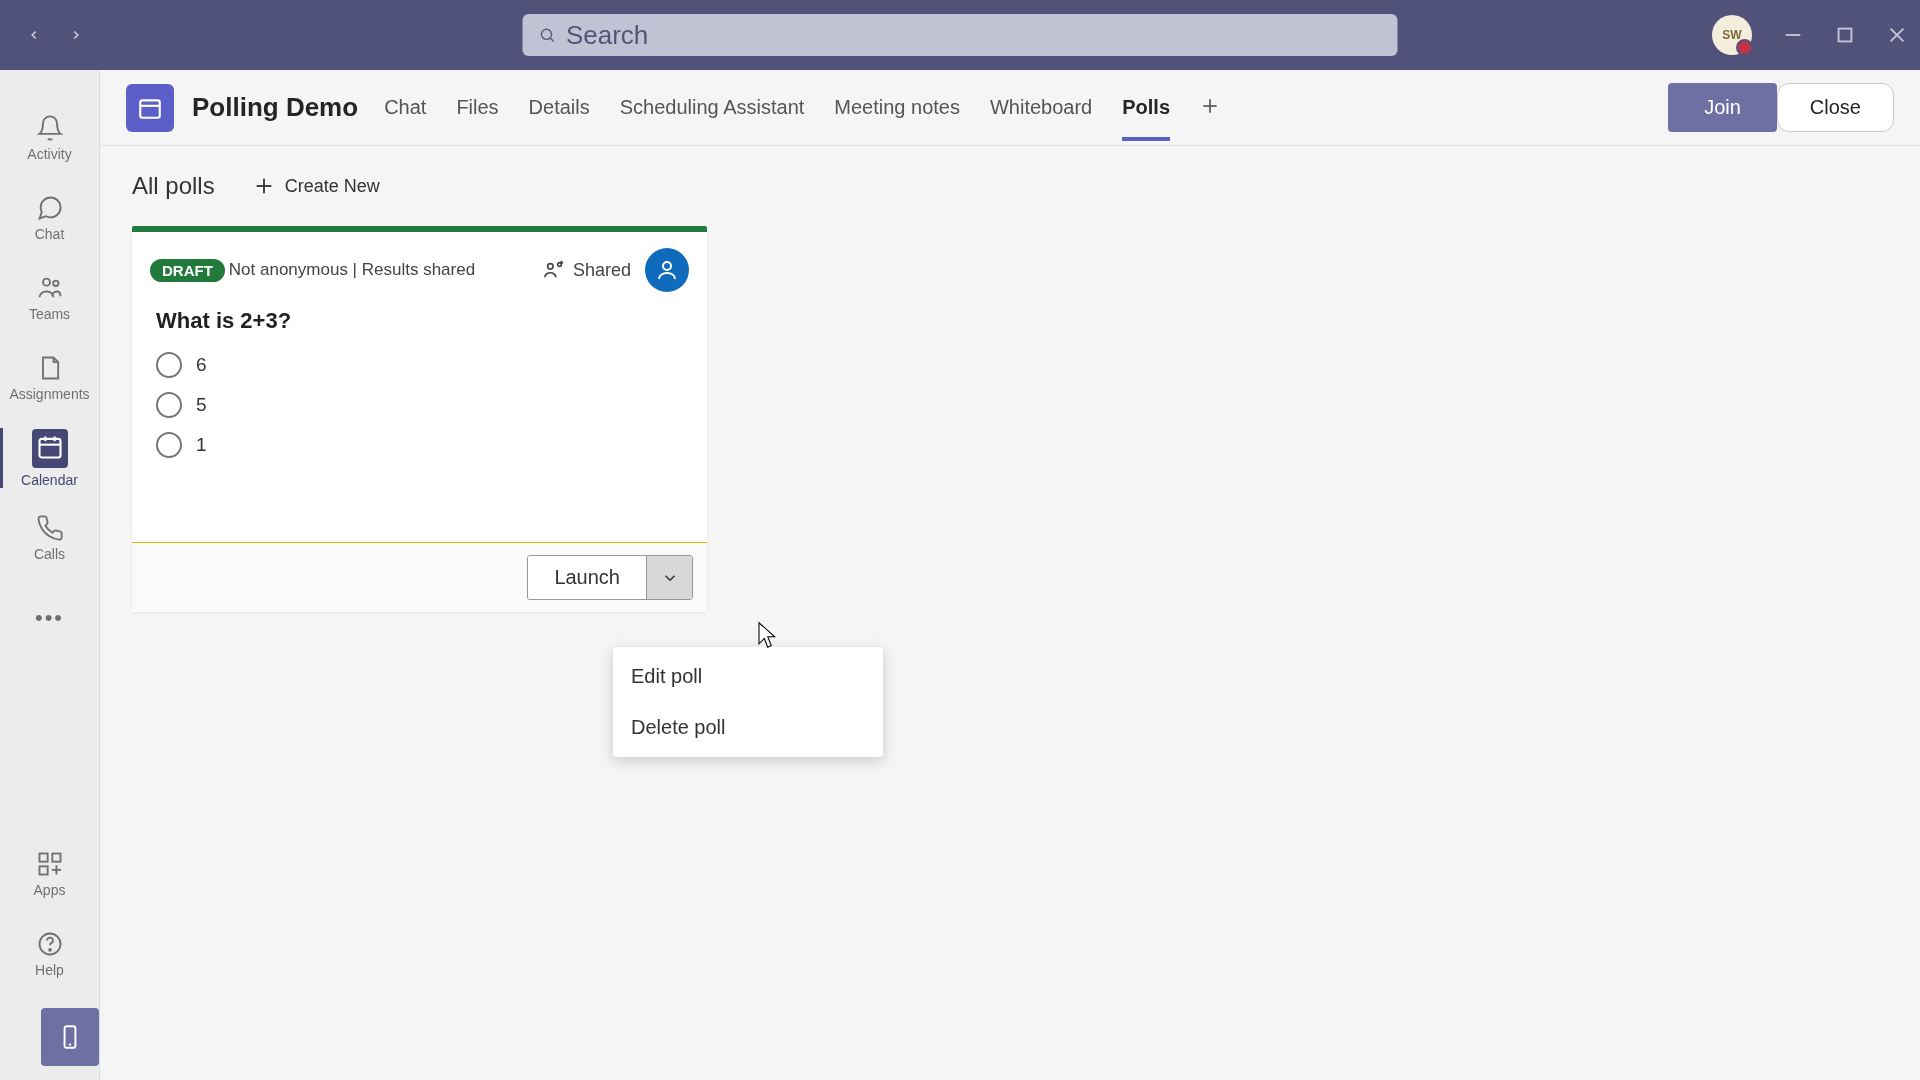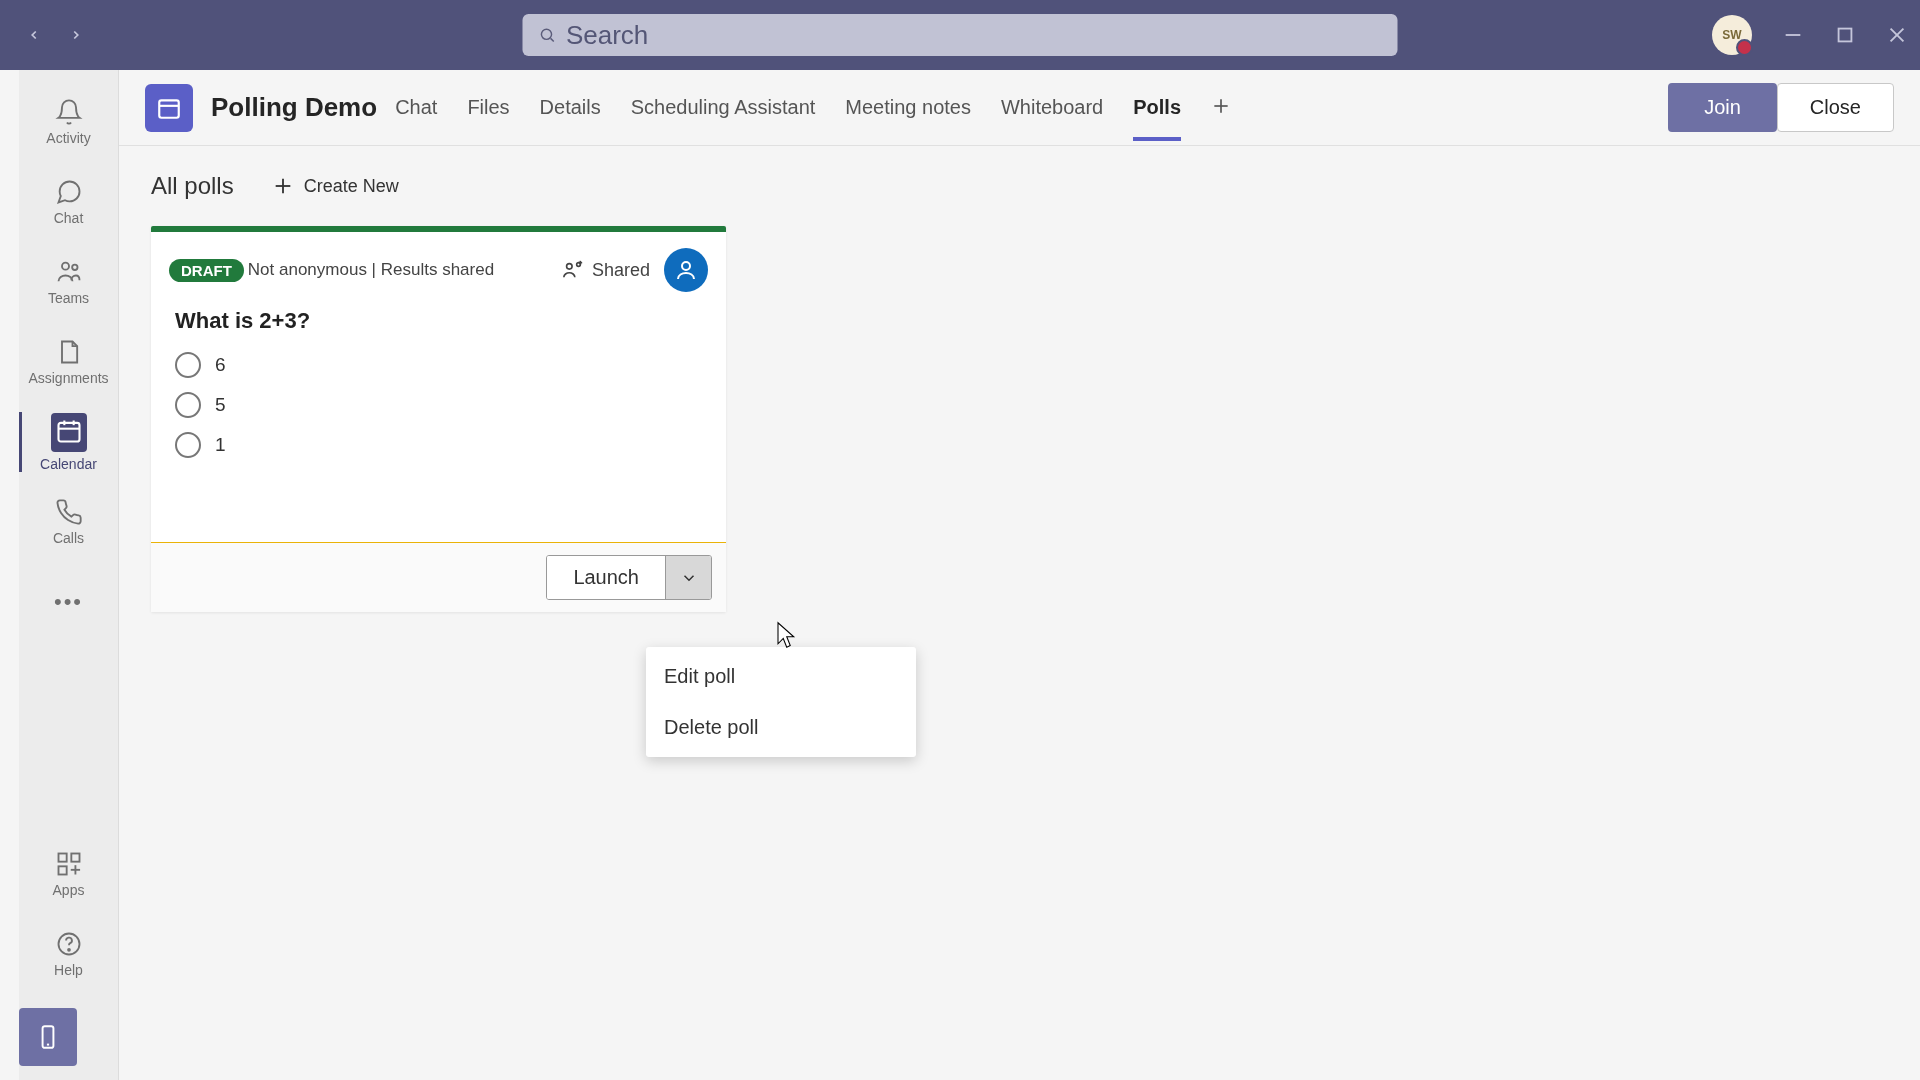--- a/index.html
+++ b/index.html
@@ -55,23 +55,22 @@
 
 .body { display: flex; height: calc(100% - 70px); }
 
 
 .rail {
   width: 100px;
   background: #ececec;
   border-right: 1px solid #dcdcdc;
   display: flex;
   flex-direction: column;
-  align-items: flex-start;
-  padding-top: 12px;
-  margin-left: 19px;
+  align-items: flex-end;
+  padding-top: 28px;
 }
 .rail-item {
   width: 100%; height: 80px;
   display: flex; flex-direction: column;
   align-items: center; justify-content: center;
   gap: 4px; color: #707070; cursor: pointer;
   font-size: 14px;
 }
 .rail-item svg { width: 28px; height: 28px; }
 .rail-item.active { color: #464775; position: relative; }
@@ -97,35 +96,35 @@
   border-bottom: 1px solid #e0e0e0;
   display: flex;
   align-items: center;
   padding: 0 26px;
   gap: 18px;
 }
 .app-badge {
   width: 48px; height: 48px; background: #5b5fc7; border-radius: 6px;
   display:flex; align-items:center; justify-content:center; color:white;
 }
-.page-title { font-size: 26px; font-weight: 700; color: #252525; }
+.page-title { font-size: 26px; font-weight: 700; color: #252525; margin-right: 8px; }
 .tabs { display: flex; gap: 30px; align-items: center; }
 .tab { font-size: 20px; color: #555; cursor: pointer; padding: 22px 0; position: relative; }
 .tab.active { color: #252525; font-weight: 600; }
 .tab.active::after {
   content:''; position:absolute; left:0; right:0; bottom:0; height:4px; background:#5b5fc7;
 }
 .tab-add { color: #555; cursor:pointer; }
 .header-actions { margin-left:auto; display:flex; }
 .btn-join {
   background:#6e70a4; color:white; border:none; border-radius:4px;
   font-size:20px; padding: 12px 36px; cursor:pointer;
 }
 .btn-close {
-  background:white; color:#252525; border:1px solid #c8c8c8; border-radius:4px;
+  background:white; color:#252525; border:1px solid #c8c8c8; border-radius:12px;
   font-size:20px; padding: 12px 32px; cursor:pointer;
 }
 
 
 .content { padding: 26px 32px; position: relative; background:#f5f5f5; flex:1;}
 .subhead { display:flex; align-items:center; gap: 38px; margin-bottom: 26px; }
 .subhead-title { font-size: 24px; color:#333; }
 .create-new { display:flex; align-items:center; gap:10px; font-size:18px; color:#333; cursor:pointer; }
 .create-new svg { width:22px; height:22px; }
 
@@ -385,21 +384,21 @@
             <button class="btn-launch">Launch</button>
             <button class="btn-chev">
               <svg width="18" height="18" viewBox="0 0 24 24" fill="none" stroke="#333" stroke-width="2">
                   <polyline points="6 9 12 15 18 9"></polyline>
                 </svg>
             </button>
           </div>
         </div>
       </div>
 
-      <div class="dropdown" style="left:527px; top:501px;">
+      <div class="dropdown" style="left:513px; top:501px;">
         <div class="dropdown-item">Edit poll</div>
         <div class="dropdown-item">Delete poll</div>
       </div>
 
       <svg class="cursor" style="left:655px; top:475px;" viewBox="0 0 24 32">
         <path d="M4 2 L4 26 L10 20 L14 30 L18 28 L14 18 L22 18 Z" fill="white" stroke="black" stroke-width="1.2"></path>
       </svg>
     </div>
   </div>
 </div>

